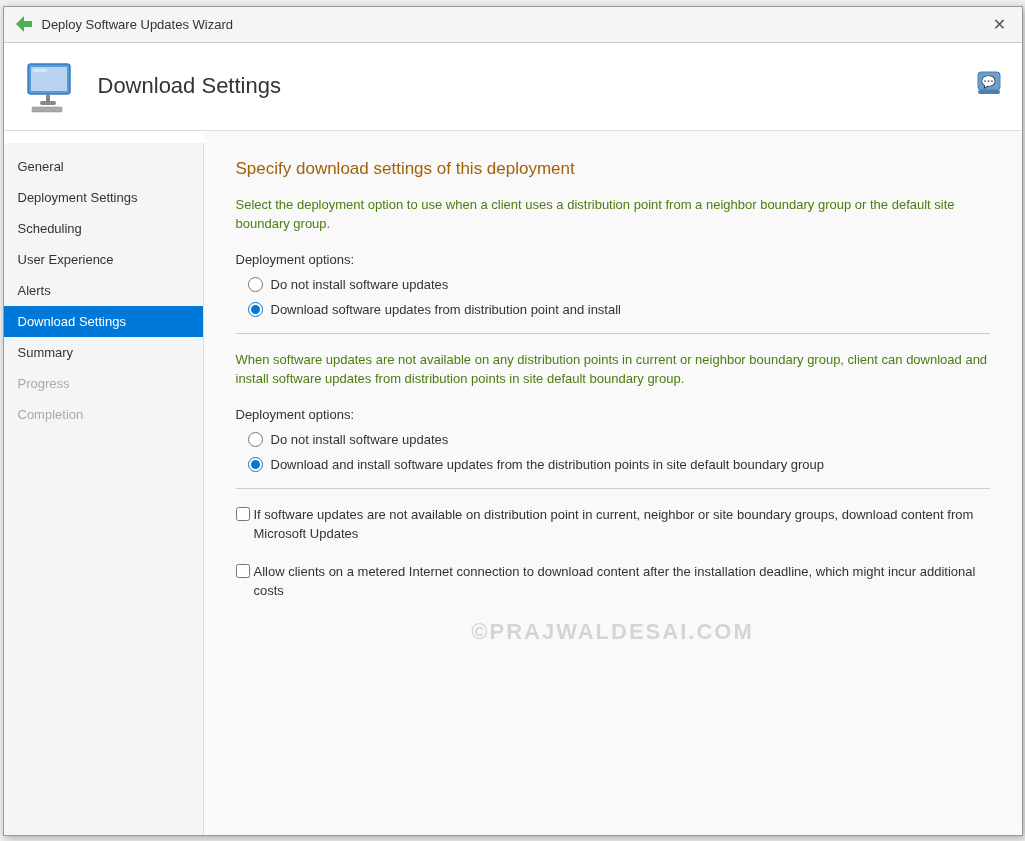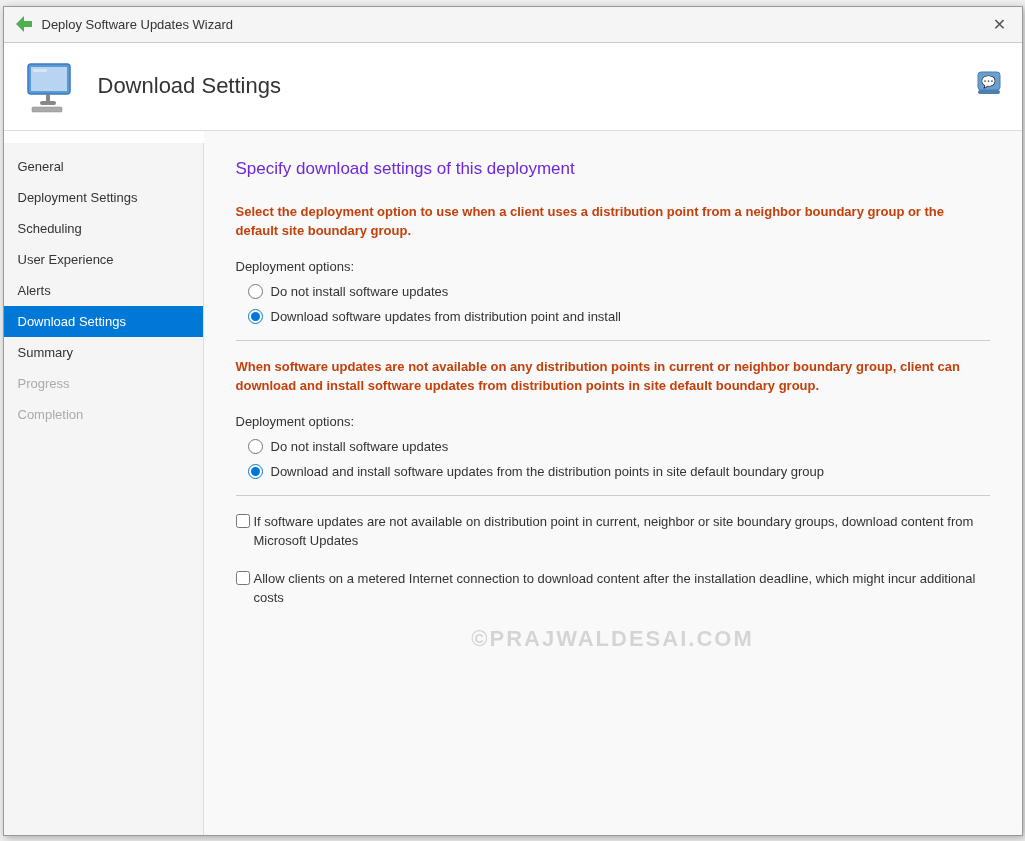--- a/index.html
+++ b/index.html
@@ -103,30 +103,29 @@
       cursor: default;
     }
     .main-content {
       flex: 1;
       background: #f9f9f9;
       padding: 28px 32px;
       overflow-y: auto;
     }
     .section-title {
       font-size: 17px;
-      color: #6d28d9;
-      margin-bottom: 23px;
+      color: #a16207;
+      margin-bottom: 16px;
       font-weight: 400;
     }
     .description-text {
       font-size: 13px;
-      color: #c2410c;
+      color: #4d7c0f;
       margin-bottom: 18px;
       line-height: 1.5;
-      font-weight: bold;
     }
     .deployment-options-label {
       font-size: 13px;
       color: #333;
       margin-bottom: 10px;
     }
     .radio-group {
       margin-bottom: 6px;
       padding-left: 12px;
     }

